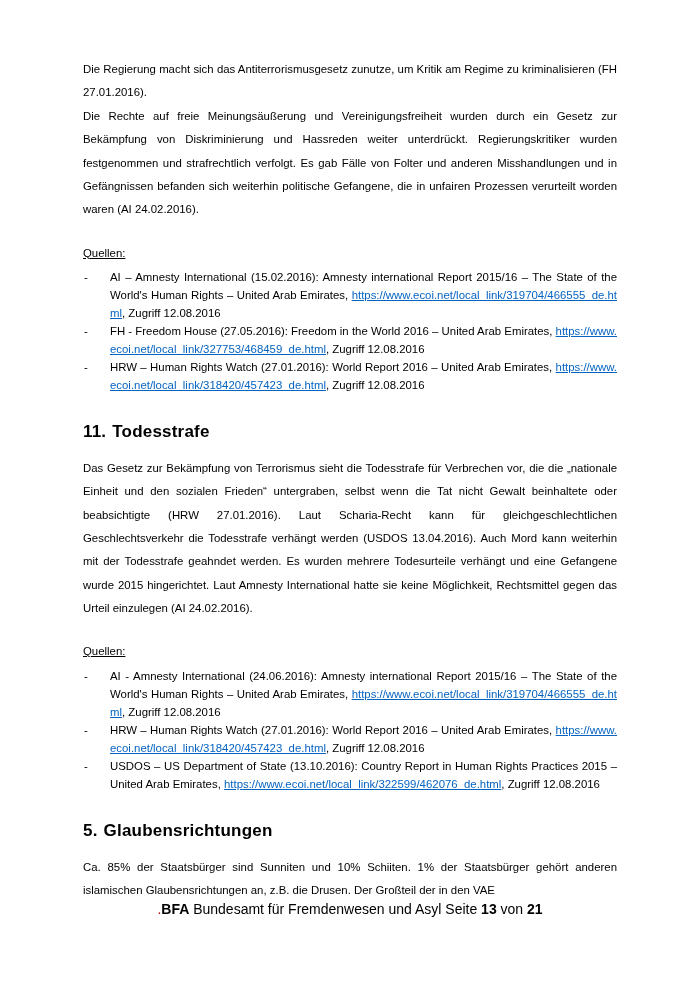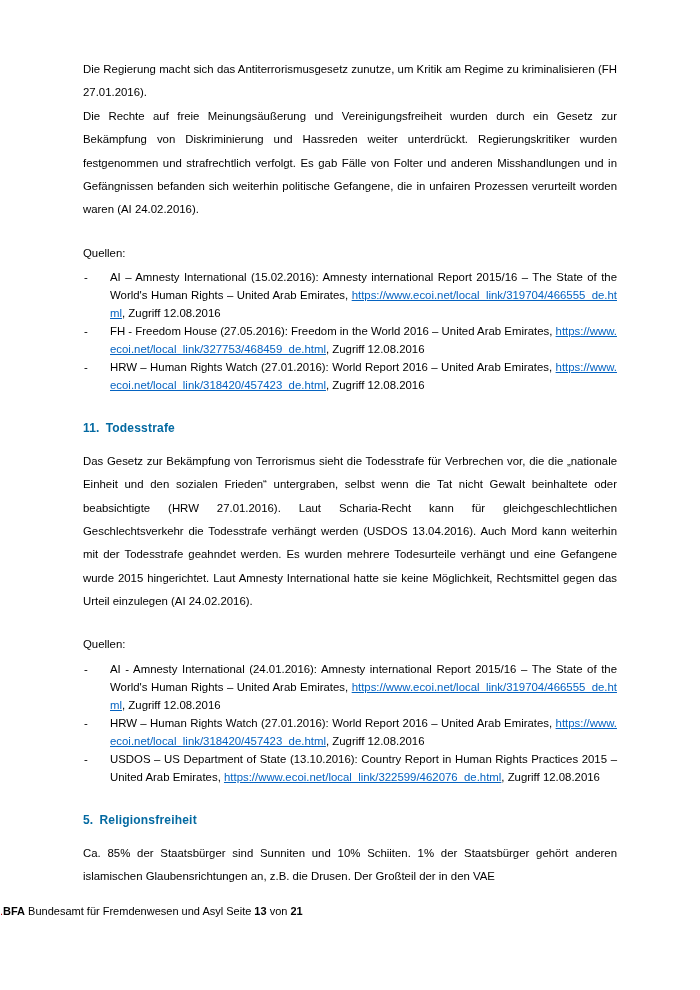--- a/index.html
+++ b/index.html
@@ -27,32 +27,33 @@
     font-size: 11.4px;
     line-height: 2.05;
     text-align: justify;
     text-justify: inter-word;
     hyphens: none;
   }
   .para-block {
     margin-bottom: 0px;
   }
   h2.section-heading {
-    color: #0369a1;
-    font-size: 12px;
+    color: #000000;
+    font-size: 17px;
     font-weight: bold;
     margin: 26px 0 0 0;
     line-height: 1.4;
     letter-spacing: 0.2px;
   }
   h2.section-heading .num {
     margin-right: 6px;
   }
   .sources-label {
     font-size: 11.4px;
+    text-decoration: underline;
     margin: 22px 0 6px 0;
     line-height: 1.6;
   }
   ul.sources {
     list-style: none;
     margin: 0;
     padding: 0;
     font-size: 11.4px;
     line-height: 1.58;
   }
@@ -73,22 +74,22 @@
     text-decoration: underline;
     word-break: break-all;
   }
   .spacer-sm { height: 13px; }
 
   .footer {
     position: absolute;
     left: 0;
     right: 0;
     bottom: 38px;
-    text-align: left;
-    font-size: 11px;
+    text-align: center;
+    font-size: 14px;
     color: #000000;
   }
   .footer .sep-line {
     width: 534px;
     margin: 0 auto 4px auto;
     border-top: 0px solid #bfbfbf;
   }
   .footer .red-dot { color: #c00000; }
   .footer .bfa { font-weight: bold; }
   .footer .pg { font-weight: bold; }
@@ -126,34 +127,34 @@
 
   <div class="spacer-sm"></div>
 
   <p class="body-text">Das Gesetz zur Bekämpfung von Terrorismus sieht die Todesstrafe für Verbrechen vor, die die „nationale Einheit und den sozialen Frieden“ untergraben, selbst wenn die Tat nicht Gewalt beinhaltete oder beabsichtigte (HRW 27.01.2016). Laut Scharia-Recht kann für gleichgeschlechtlichen Geschlechtsverkehr die Todesstrafe verhängt werden (USDOS 13.04.2016). Auch Mord kann weiterhin mit der Todesstrafe geahndet werden. Es wurden mehrere Todesurteile verhängt und eine Gefangene wurde 2015 hingerichtet. Laut Amnesty International hatte sie keine Möglichkeit, Rechtsmittel gegen das Urteil einzulegen (AI 24.02.2016).</p>
 
   <div class="sources-label">Quellen:</div>
 
   <ul class="sources">
     <li>
       <span class="dash">-</span>
-      <span>AI - Amnesty International (24.01.2016): Amnesty international Report 2015/16 – The State of the World's Human Rights – United Arab Emirates, </span><a class="link" href="#">https://www.ecoi.net/local_link/319704/466555_de.html</a><span>, Zugriff 12.08.2016</span>
+      <span>AI - Amnesty International (24.06.2016): Amnesty international Report 2015/16 – The State of the World's Human Rights – United Arab Emirates, </span><a class="link" href="#">https://www.ecoi.net/local_link/319704/466555_de.html</a><span>, Zugriff 12.08.2016</span>
     </li>
     <li>
       <span class="dash">-</span>
       <span>HRW – Human Rights Watch (27.01.2016): World Report 2016 – United Arab Emirates, </span><a class="link" href="#">https://www.ecoi.net/local_link/318420/457423_de.html</a><span>, Zugriff 12.08.2016</span>
     </li>
     <li>
       <span class="dash">-</span>
       <span>USDOS – US Department of State (13.10.2016): Country Report in Human Rights Practices 2015 – United Arab Emirates, </span><a class="link" href="#">https://www.ecoi.net/local_link/322599/462076_de.html</a><span>, Zugriff 12.08.2016</span>
     </li>
   </ul>
 
   <h2 class="section-heading">
-    <span class="num">5.</span><span>Religionsfreiheit</span>
+    <span class="num">5.</span><span>Glaubensrichtungen</span>
   </h2>
 
   <div class="spacer-sm"></div>
 
   <p class="body-text">Ca. 85% der Staatsbürger sind Sunniten und 10% Schiiten. 1% der Staatsbürger gehört anderen islamischen Glaubensrichtungen an, z.B. die Drusen. Der Großteil der in den VAE</p>
 
   <div class="footer">
     <div class="sep-line"></div>
     <span class="red-dot">.</span><span class="bfa">BFA</span><span> Bundesamt für Fremdenwesen und Asyl</span><span>  Seite </span><span class="pg">13</span><span> von </span><span class="pg">21</span>
   </div>

